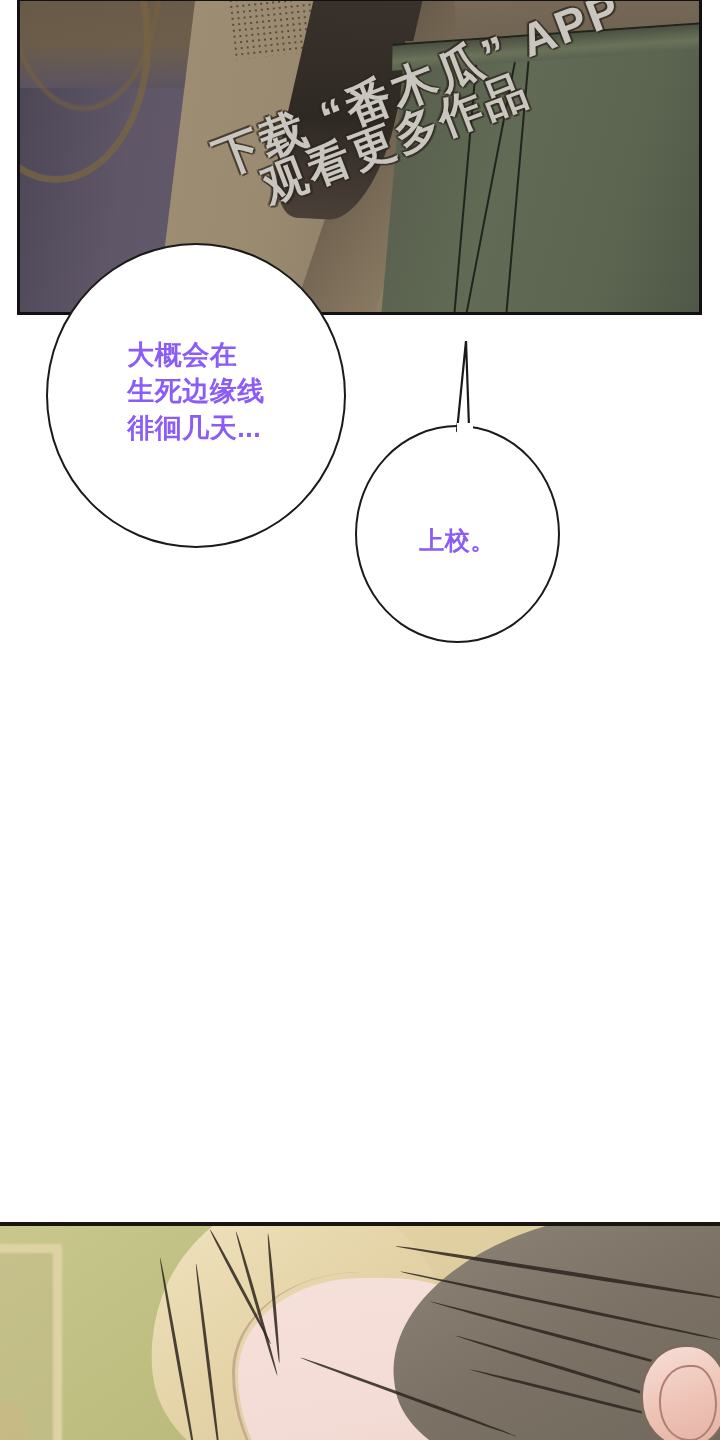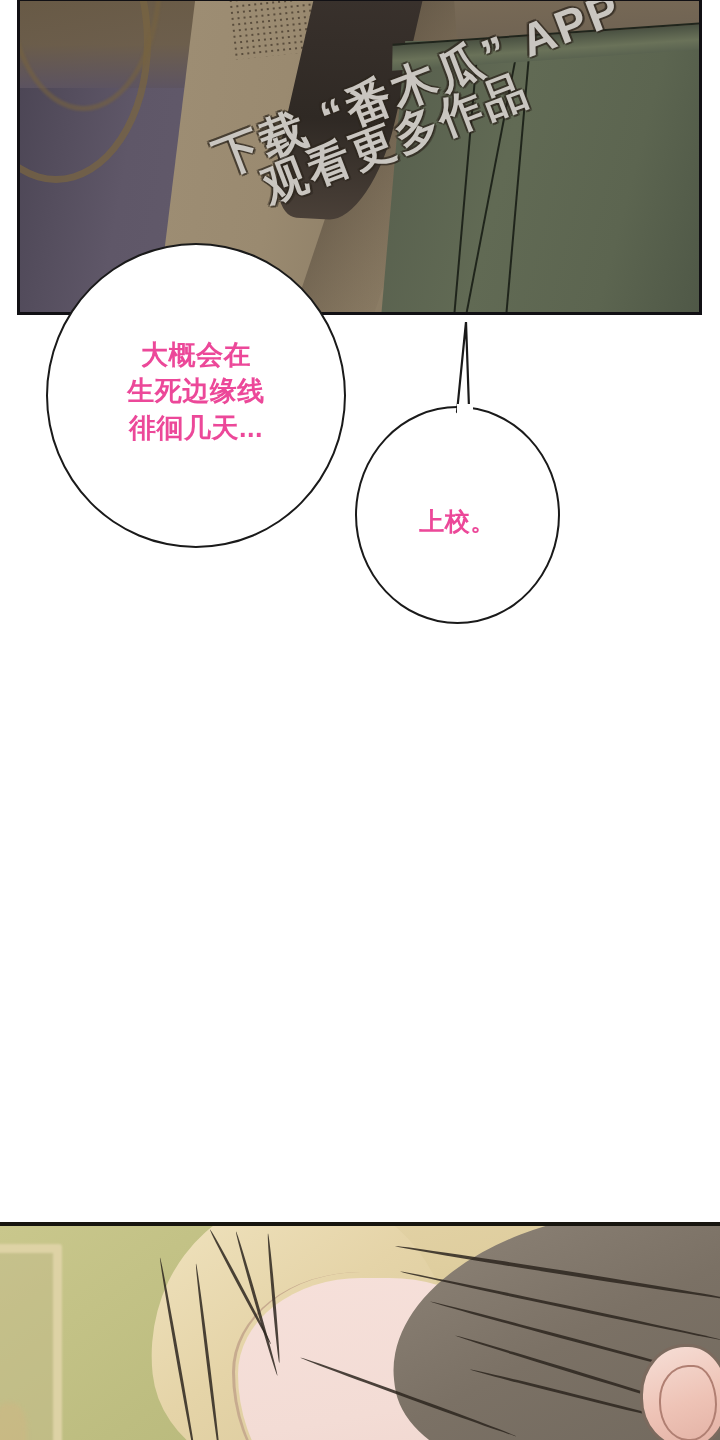--- a/index.html
+++ b/index.html
@@ -178,42 +178,41 @@
     position: absolute;
     background: #ffffff;
     border: 2.5px solid #1a1a1a;
     border-radius: 50%;
     display: flex;
     align-items: center;
     justify-content: center;
     box-sizing: border-box;
   }
   .bubble-text {
-    color: #ec4899;
+    color: #8b5cf6;
     font-weight: 700;
-    text-align: center;
     line-height: 1.34;
     white-space: pre-line;
     letter-spacing: 0.5px;
   }
 
   #bubble-1 {
     left: 46px;
     top: 243px;
     width: 300px;
     height: 305px;
   }
   #bubble-1 .bubble-text {
     font-size: 27px;
     margin-top: -8px;
   }
 
   #bubble-2 {
     left: 355px;
-    top: 406px;
+    top: 425px;
     width: 205px;
     height: 218px;
   }
   #bubble-2 .bubble-text {
     font-size: 25px;
     margin-top: 14px;
   }
   .bubble-tail {
     position: absolute;
     left: 98px;

